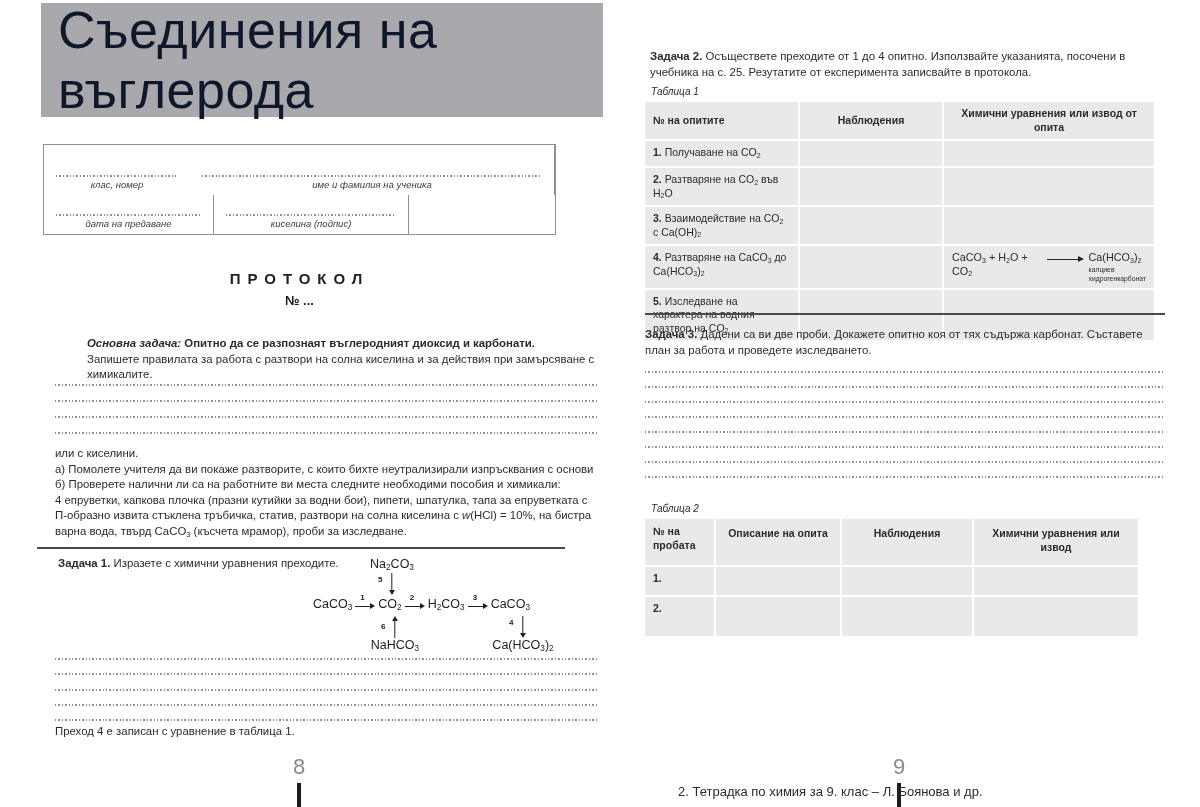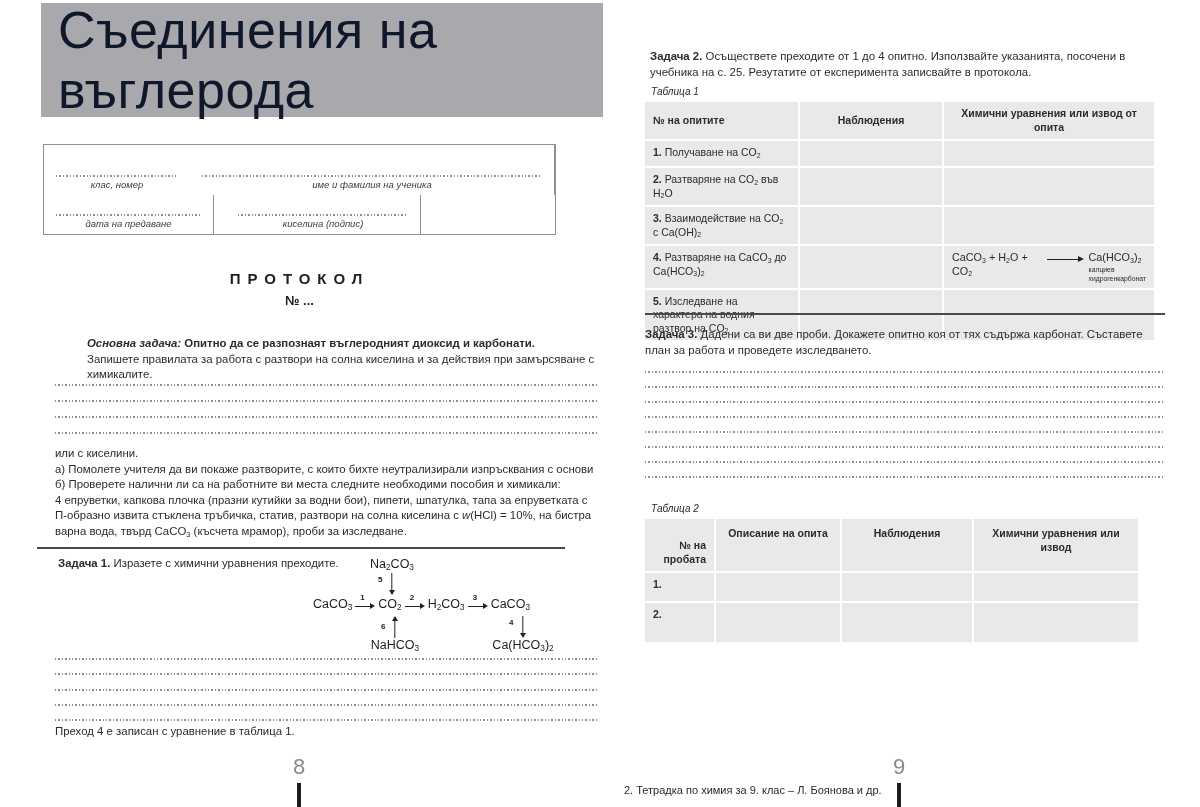--- a/index.html
+++ b/index.html
@@ -12,21 +12,21 @@
   .abs{position:absolute;}
   sub{font-size:0.66em;line-height:0;position:relative;top:0.28em;vertical-align:baseline;}
   i{font-style:italic;}
 
   
   .banner{left:41px;top:3px;width:562px;height:114px;background:#a9a9ad;display:flex;align-items:center;}
   .banner h1{margin:0 0 0 17px;font-size:52px;font-weight:400;color:#0f172a;letter-spacing:0.5px;}
 
   .id-box{left:43px;top:144px;width:513px;height:91px;border:1px solid #8f8f8f;box-sizing:border-box;display:flex;flex-direction:column;}
   .id-row1{height:50px;display:flex;}
-  .id-row2{flex:1;display:flex;gap:12px;}
+  .id-row2{flex:1;display:flex;}
   .id-cell{display:flex;flex-direction:column;justify-content:flex-end;box-sizing:border-box;padding:0 12px 4px 12px;}
   .id-cell .dotline{margin-bottom:2px;}
   .brd-r{border-right:1px solid #8f8f8f;}
   .flabel{font-style:italic;font-size:9.5px;color:#3c3c3c;text-align:center;line-height:12px;}
   .w-name{width:365px;}
   .w-date{width:170px;}
   .w-check{width:195px;}
   .grow{flex:1;}
 
   .dotline{height:2px;background:repeating-linear-gradient(90deg,#8f8f8f 0 1.4px,transparent 1.4px 3.4px);}
@@ -74,34 +74,34 @@
 
   
   .task-r{width:520px;}
   .tbl-caption{font-style:italic;font-size:10px;color:#2b2b2b;}
 
   .grid{display:grid;gap:2px;}
   .cell{background:#e9e9e8;box-sizing:border-box;font-size:10.5px;line-height:13.5px;padding:5px 8px;color:#2b2b2b;}
   .cell.hd{font-weight:bold;display:flex;}
   .hd-left{align-items:center;justify-content:flex-start;}
   .hd-center{align-items:center;justify-content:center;text-align:center;}
-  .hd-top-left{align-items:flex-start;justify-content:flex-start;padding-top:20px;text-align:right;}
+  .hd-top-left{align-items:flex-start;justify-content:flex-start;padding-top:6px;}
   .hd-top-center{align-items:flex-start;justify-content:center;padding-top:8px;text-align:center;}
   .rownum{font-weight:bold;}
   .t1{left:645px;top:102px;width:509px;grid-template-columns:153px 142px 210px;}
   .t2{left:645px;top:519px;width:493px;grid-template-columns:69px 124px 130px 164px;}
   .mh20{min-height:20px;} .mh24{min-height:25px;} .mh37{min-height:37px;} .mh44{min-height:45px;} .mh46{min-height:46px;} .mh27{min-height:28px;} .mh38{min-height:39px;}
 
   .eq-cell{display:flex;justify-content:center;align-items:flex-start;padding-top:5px;font-size:10.8px;}
   .eqarrow{display:inline-block;position:relative;width:40px;height:10px;margin:3px 5px 0 5px;}
   .eqarrow .ln{position:absolute;left:0;right:5px;top:4.6px;height:1.4px;background:#222;}
   .eqarrow .tri{position:absolute;right:0;top:1.8px;width:0;height:0;border-left:6px solid #222;border-top:3.6px solid transparent;border-bottom:3.6px solid transparent;}
   .eq-note{font-size:6.8px;line-height:8px;color:#2b2b2b;margin-top:1px;}
 
-  .footnote{left:624px;top:784px;font-size:11px;color:#2b2b2b;}
+  .footnote{left:678px;top:784px;font-size:13px;color:#2b2b2b;}
 </style>
 </head>
 <body>
 
 <div class="abs banner">
   <h1>Съединения на въглерода</h1>
 </div>
 
 <div class="abs id-box">
   <div class="id-row1">

